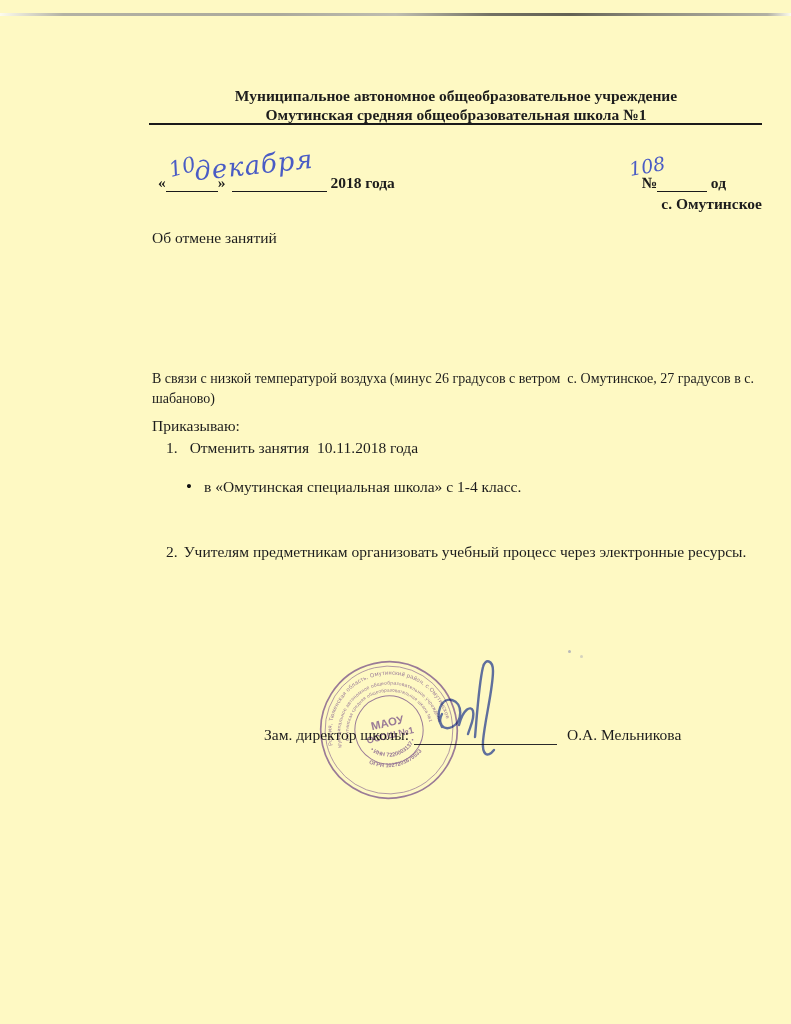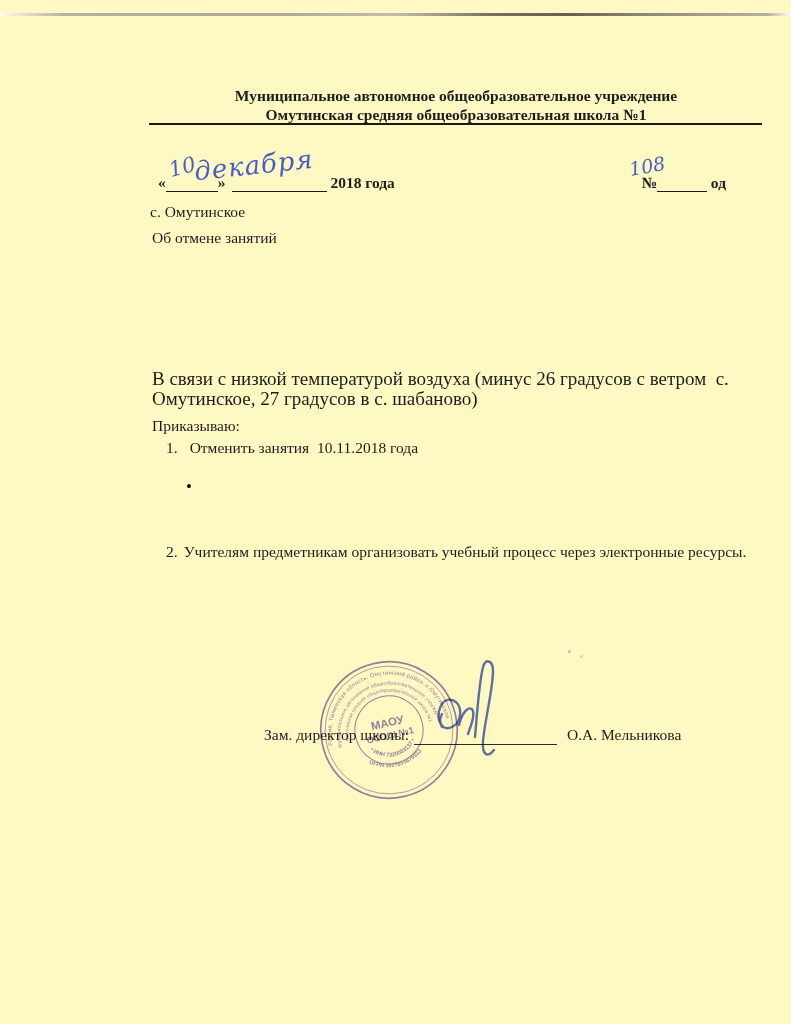--- a/index.html
+++ b/index.html
@@ -34,34 +34,34 @@
     position:absolute;left:158px;top:174px;width:604px;
     font-weight:bold;font-size:15.5px;
   }
   .blank{display:inline-block;border-bottom:1.5px solid #1a1a1a;height:15px;vertical-align:bottom;}
   .blank.day{width:52px;}
   .blank.month{width:95px;margin-left:6px;}
   .blank.num{width:50px;}
   .num-block{position:absolute;right:36px;top:0;font-weight:bold;margin-left:31px;}
   .place{
     position:absolute;left:150px;top:195px;width:612px;
-    text-align:left;font-weight:normal;font-size:15.5px;margin-top:8px;
+    text-align:right;font-weight:bold;font-size:15.5px;
   }
   .handwriting{
     position:absolute;
     font-family:"DejaVu Serif",serif;font-style:italic;
     color:#4a5cc5;
   }
   .hw-day{left:169px;top:155px;font-size:21px;transform:rotate(-14deg);}
   .hw-month{left:194px;top:150px;font-size:26px;letter-spacing:1px;transform:rotate(-6deg);}
   .hw-num{left:629px;top:155px;font-size:19px;transform:rotate(-10deg);}
   .subject{position:absolute;left:152px;top:229px;font-size:15.5px;}
   .body-par{
     position:absolute;left:152px;top:369px;width:608px;
-    font-size:19px;line-height:19.5px;white-space:pre-wrap;
+    font-size:14px;line-height:19.5px;white-space:pre-wrap;
   }
   .resolve{position:absolute;left:152px;top:417px;font-size:15.5px;}
   .item1{position:absolute;left:166px;top:439px;font-size:15.5px;white-space:pre-wrap;}
   .item1 .num{margin-right:12px;}
   .sub{position:absolute;left:186px;font-size:15.5px;white-space:pre-wrap;}
   .sub .bullet{display:inline-block;width:18px;color:#111;}
   .sub .bullet::before{content:"\2022";font-size:17px;}
   .sub1{top:459px;}
   .sub2{top:477px;}
   .sub3{top:495px;}
@@ -112,21 +112,21 @@
 
   <div class="place">с. Омутинское</div>
 
   <div class="subject">Об отмене занятий</div>
 
   <div class="body-par">В связи с низкой температурой воздуха (минус 26 градусов с ветром  с. Омутинское, 27 градусов в с. шабаново)</div>
   <div class="resolve">Приказываю:</div>
 
   <div class="item1"><span class="num">1.</span><span>Отменить занятия  10.11.2018 года</span></div>
 
-  <div class="sub sub2"><span class="bullet"></span></div>
+  <div class="sub sub2"><span class="bullet"></span><span>в «Омутинская специальная школа» с 1-4 класс.</span></div>
 
   <div class="item2"><span class="num">2.</span><span>Учителям предметникам организовать учебный процесс через электронные ресурсы.</span></div>
 
   <div class="sig-role">Зам. директор школы:</div>
   <div class="sig-line"></div>
   <div class="sig-name">О.А. Мельникова</div>
 
   <svg class="stamp" viewBox="0 0 200 200">
     <circle class="ring-stroke" cx="100" cy="100" r="96" stroke-width="2.4"></circle>
     <circle class="ring-stroke" cx="100" cy="100" r="90" stroke-width="1"></circle>

